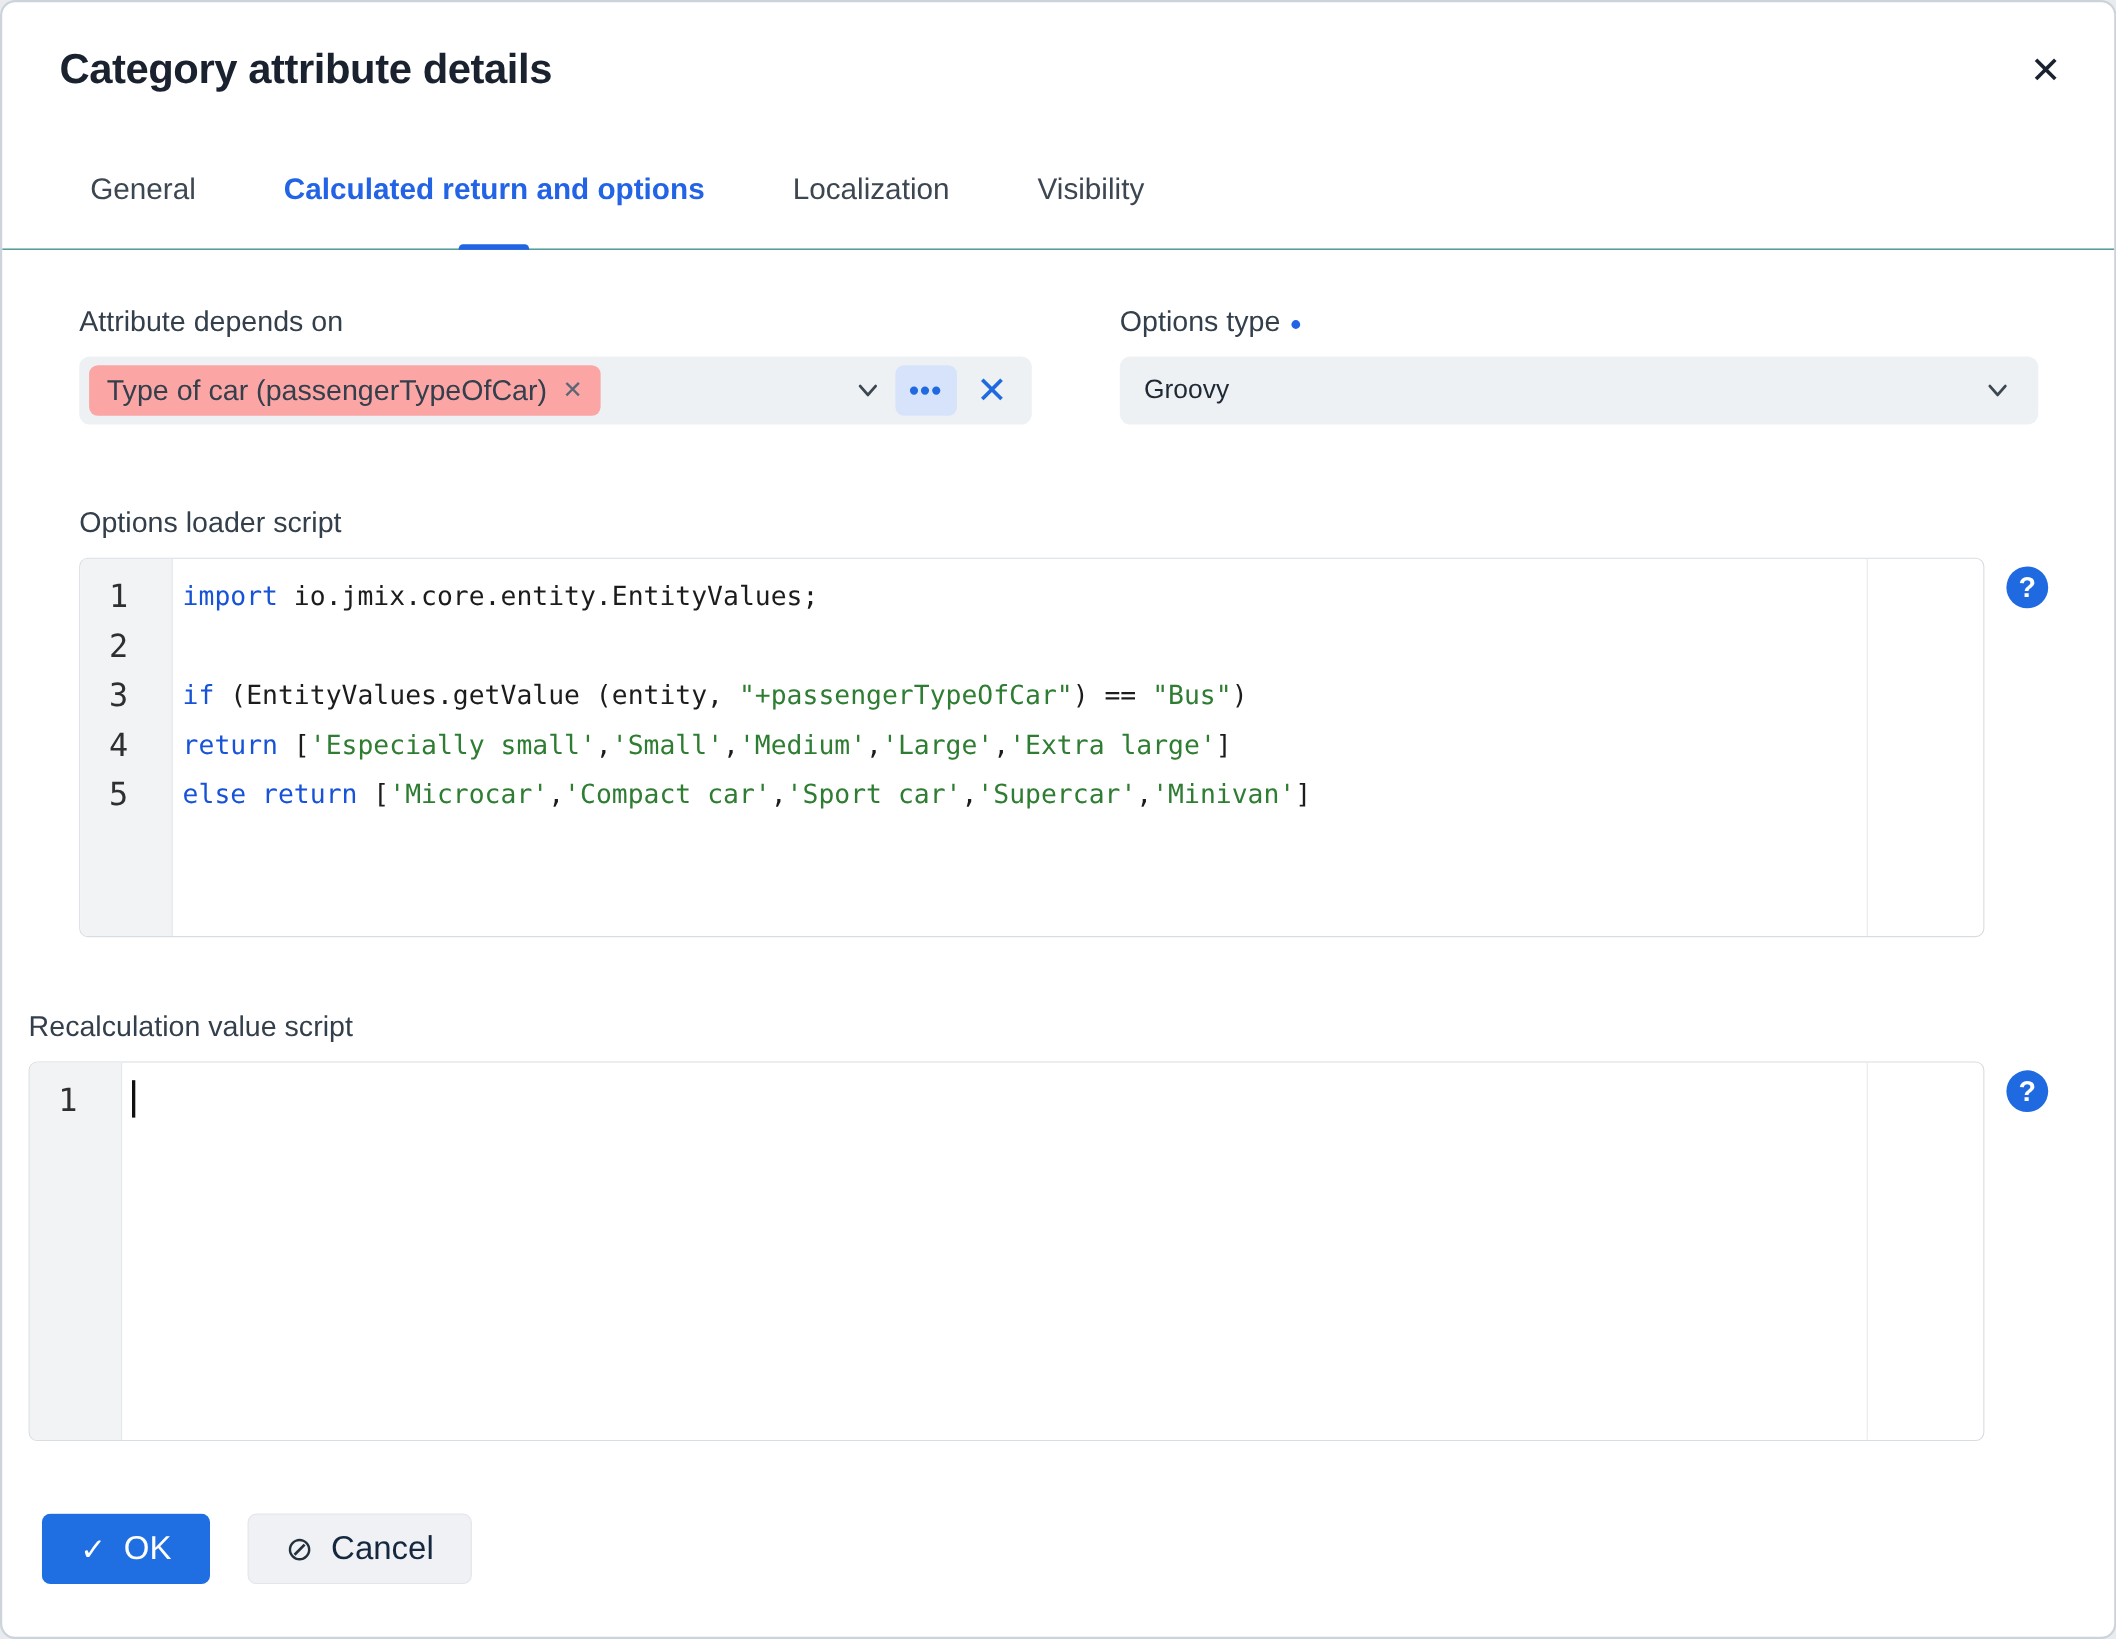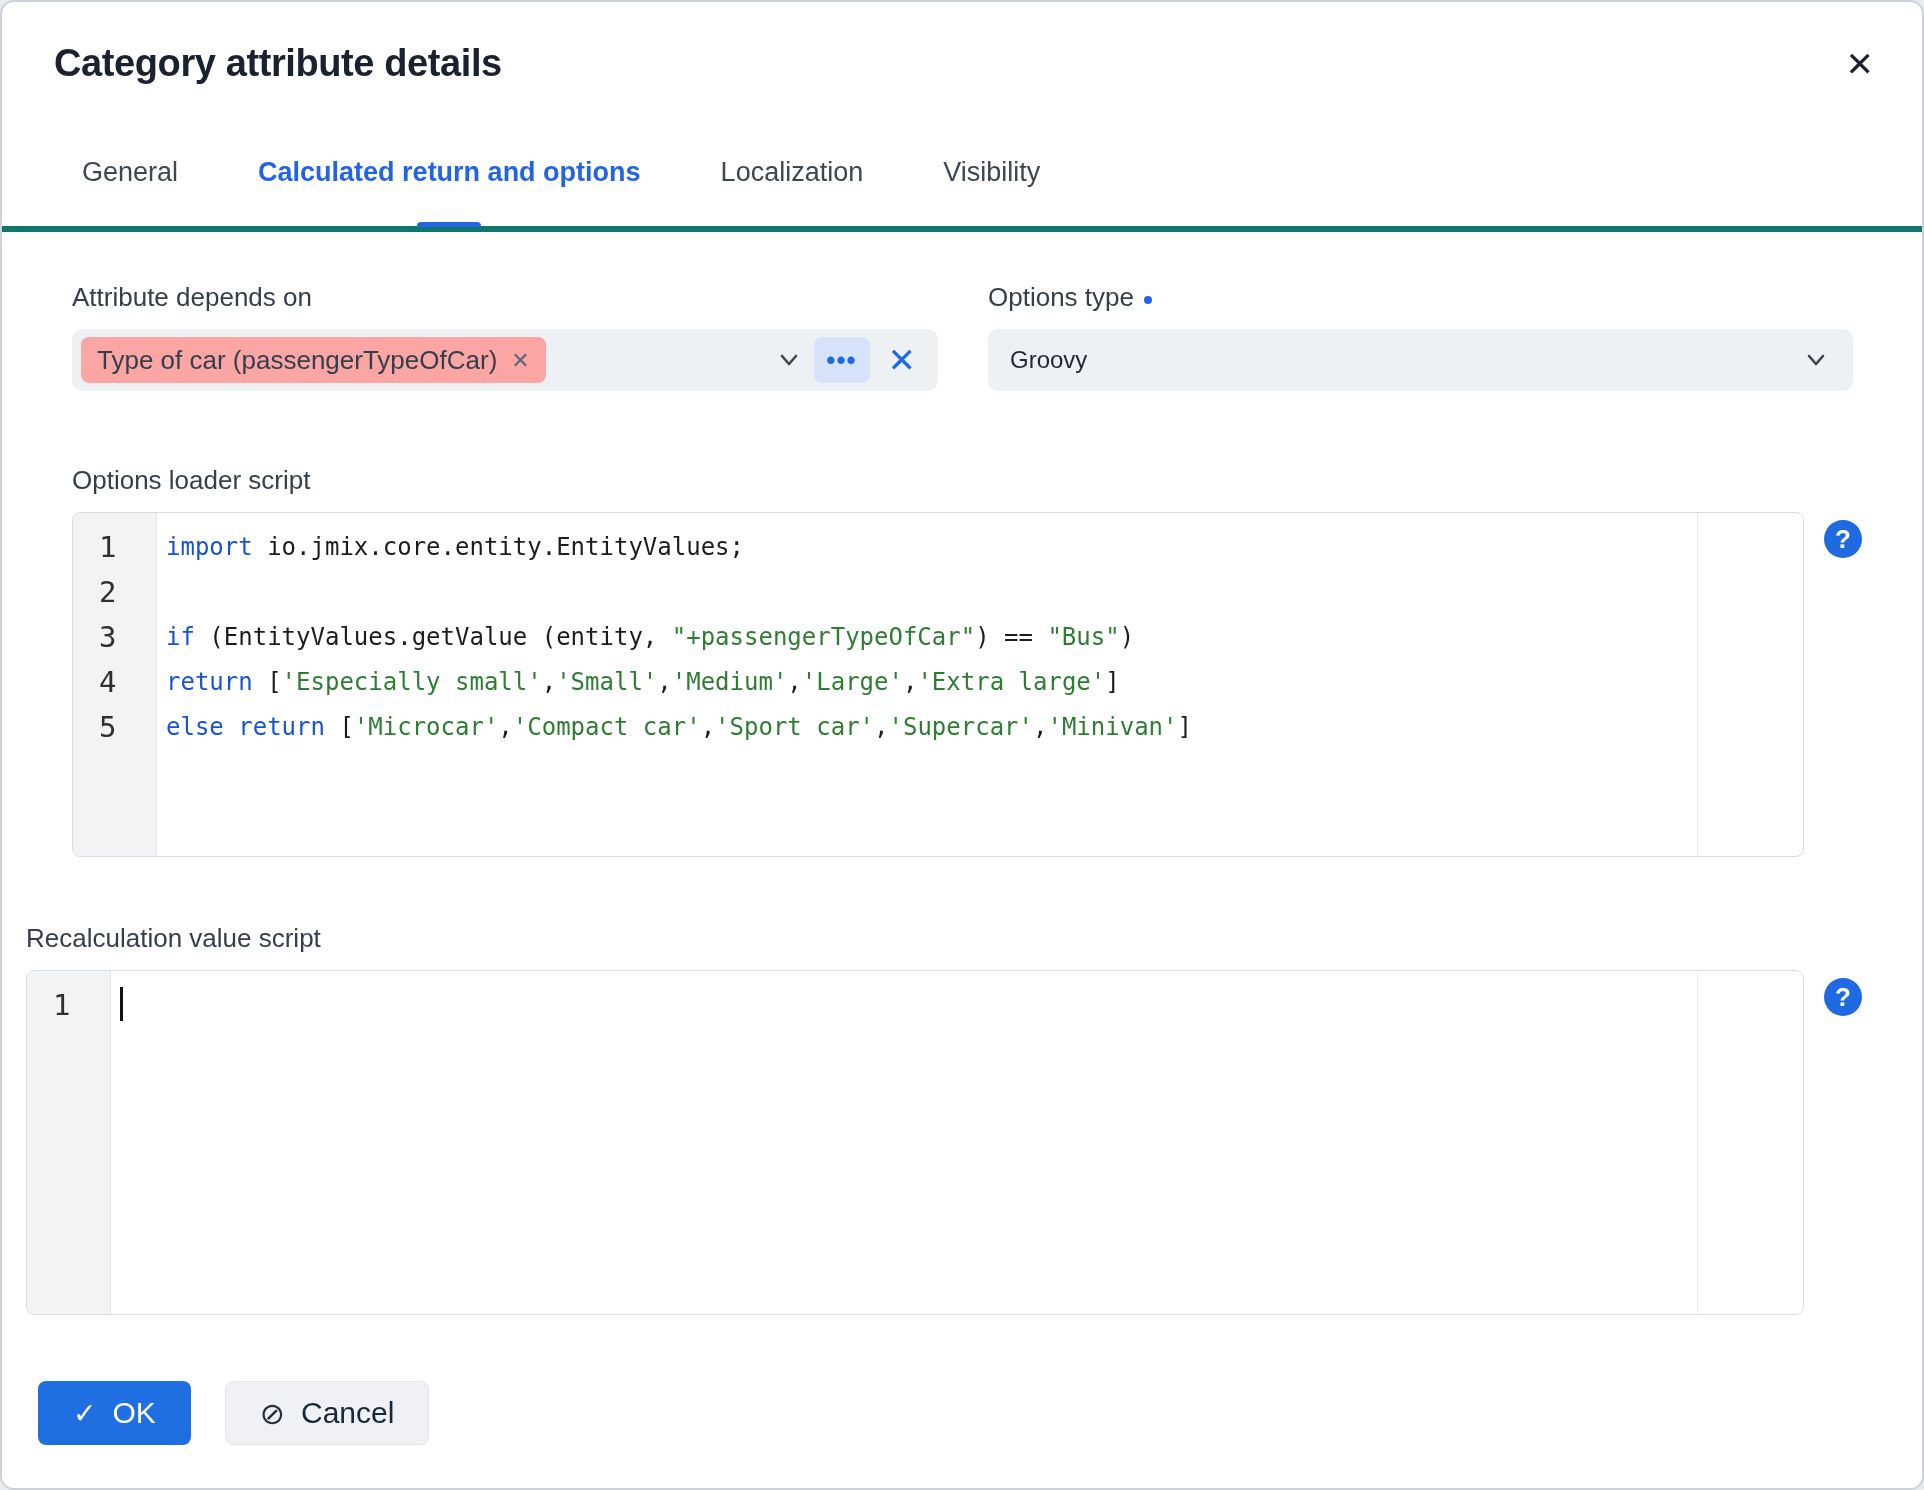--- a/index.html
+++ b/index.html
@@ -27,34 +27,34 @@
   .close-btn {
     font-size: 34px; font-weight: 600; color: #19222e; line-height: 1;
     cursor: pointer; padding: 4px 6px;
     font-family: "DejaVu Sans", sans-serif;
   }
   
   .tabs {
     display: flex; gap: 80px;
     padding-left: 80px;
     margin-top: 72px;
-    border-bottom: 6px solid #0f766e;
+    border-bottom: 1px solid #0f766e;
   }
   .tab {
     font-size: 27px; color: #3c4752; padding-bottom: 38px;
     position: relative; cursor: pointer; white-space: nowrap;
   }
   .tab.active { color: #2264e5; font-weight: 600; }
   .tab.active::after {
     content: ""; position: absolute; left: 50%; transform: translateX(-50%);
     bottom: -1px; width: 64px; height: 5px; border-radius: 4px 4px 0 0;
     background: #2264e5;
   }
   
-  .form-row { display: flex; gap: 50px; padding: 0 69px 0 70px; margin-top: 50px; }
+  .form-row { display: flex; gap: 80px; padding: 0 69px 0 70px; margin-top: 50px; }
   .form-col-left { width: 866px; flex-shrink: 0; }
   .form-col-right { flex: 1; }
   .field-label { font-size: 26px; color: #333f4b; margin-bottom: 16px; display: flex; align-items: center; }
   .required-dot {
     width: 8px; height: 8px; border-radius: 50%; background: #2264e5;
     display: inline-block; margin-left: 10px; margin-top: 4px;
   }
   .multiselect {
     height: 62px; background: #eef1f4; border-radius: 10px;
     display: flex; align-items: center; padding: 0 14px 0 9px; gap: 10px;

